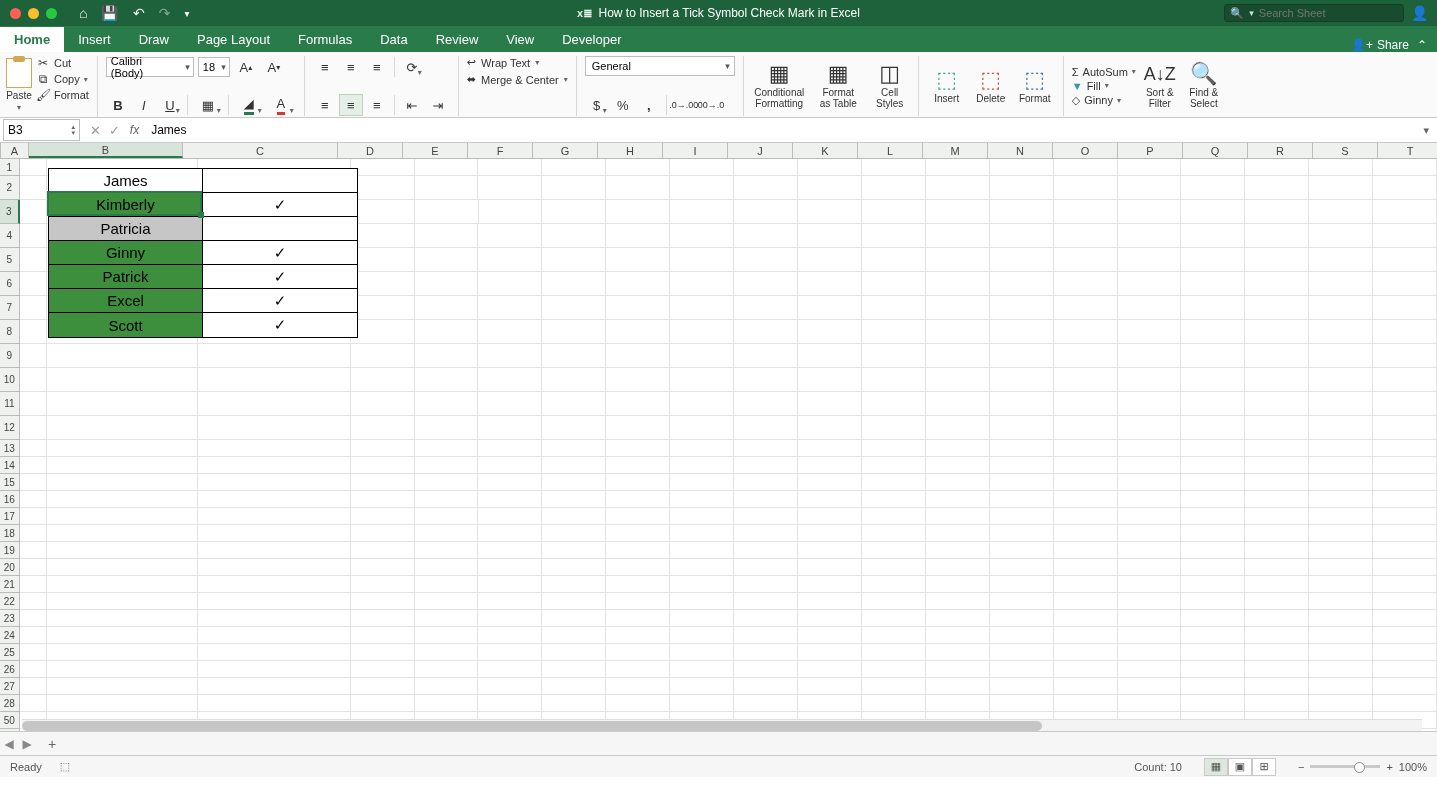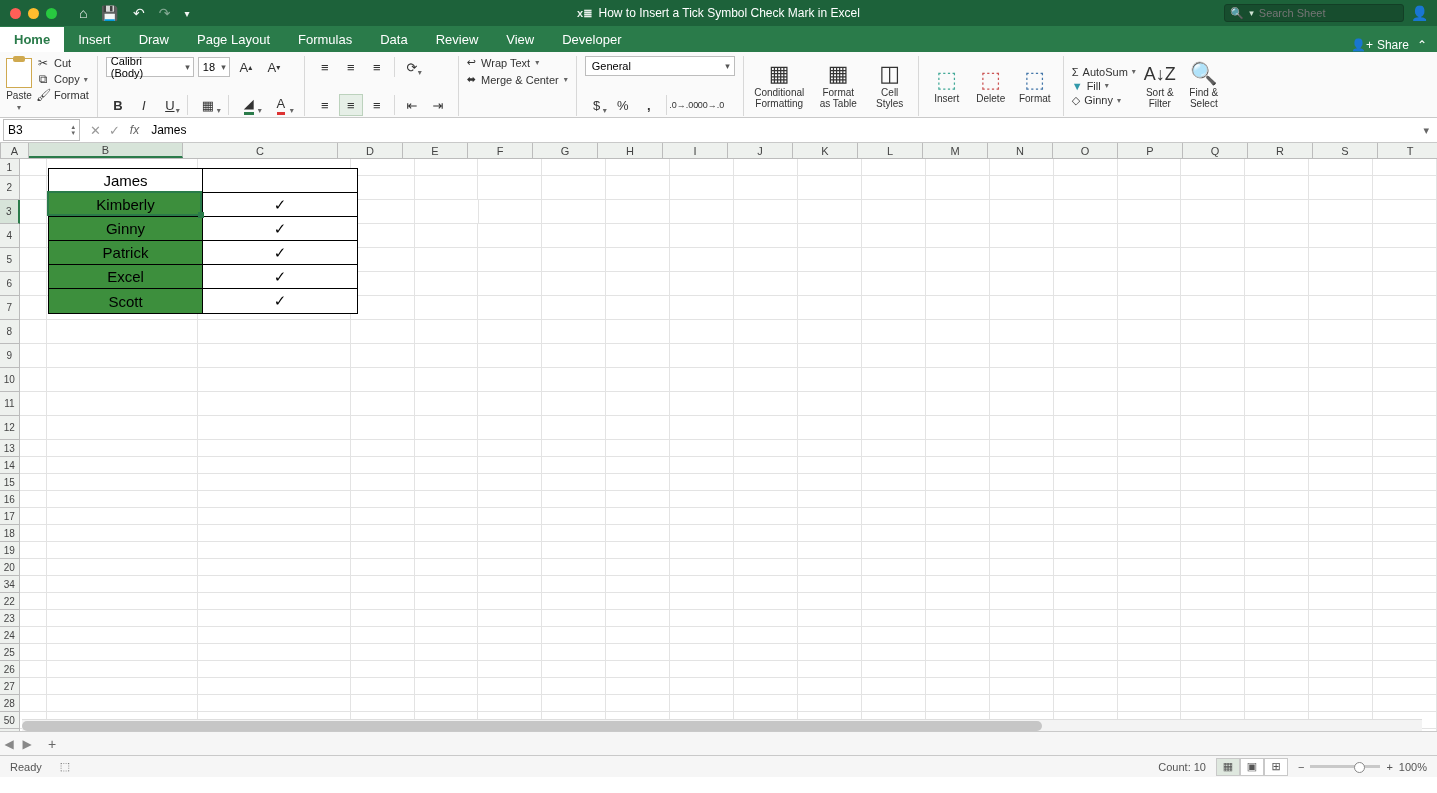--- a/index.html
+++ b/index.html
@@ -82,21 +82,21 @@
 .active-cell{position:absolute;border:2px solid #2a7b4a;pointer-events:none;}
 .active-cell::after{content:"";position:absolute;right:-4px;bottom:-4px;width:6px;height:6px;background:#2a7b4a;}
 .hscroll-track{position:absolute;left:22px;right:15px;bottom:0;height:12px;background:#f3f3f3;border-top:1px solid #dedede;}
 .hscroll-thumb{position:absolute;left:0;top:1px;height:10px;width:1020px;background:#c6c6c6;border-radius:5px;}
 .sheet-bar{height:24px;background:#f6f6f6;border-top:1px solid #c9c9c9;display:flex;align-items:center;font-size:12px;}
 .nav-arr{width:18px;text-align:center;color:#888;cursor:default;}
 .stab{padding:4px 18px;border-right:1px solid #d0d0d0;color:#666;cursor:default;background:#ededed;}
 .stab.active{background:#fff;color:#2a7b4a;font-weight:600;border-top:2px solid #2a7b4a;margin-top:-1px;}
 .add-sheet{padding:0 12px;color:#666;font-size:14px;cursor:default;}
 .status-bar{height:22px;background:#f6f6f6;border-top:1px solid #c9c9c9;display:flex;align-items:center;font-size:11px;color:#555;padding:0 10px;}
-.status-right{margin-left:auto;display:flex;align-items:center;gap:10px;}
+.status-right{margin-left:auto;display:flex;align-items:center;gap:22px;}
 .view-btns{display:flex;gap:0;}
 .vbtn{width:24px;height:18px;border:1px solid #c9c9c9;display:flex;align-items:center;justify-content:center;font-size:11px;background:#fff;}
 .vbtn.active{background:#dfe8df;}
 .zoom-ctl{display:flex;align-items:center;gap:6px;}
 .zslider{width:70px;height:3px;background:#c9c9c9;position:relative;}
 .zslider::after{content:"";position:absolute;left:44px;top:-3px;width:9px;height:9px;background:#fff;border:1px solid #888;border-radius:50%;}
 .row.data{height:24px;}
 </style>
 </head>
 <body>
@@ -813,21 +813,21 @@
         <div class="cell" style="width: 65px;"></div>
         <div class="cell" style="width: 65px;"></div>
         <div class="cell" style="width: 65px;"></div>
         <div class="cell" style="width: 65px;"></div>
         <div class="cell" style="width: 65px;"></div>
         <div class="cell" style="width: 65px;"></div>
         <div class="cell" style="width: 65px;"></div>
         <div class="cell" style="width: 65px;"></div>
       </div>
       <div class="row">
-        <div class="rh">34</div>
+        <div class="rh">21</div>
         <div class="cell" style="width: 28px;"></div>
         <div class="cell" style="width: 154px;"></div>
         <div class="cell" style="width: 155px;"></div>
         <div class="cell" style="width: 65px;"></div>
         <div class="cell" style="width: 65px;"></div>
         <div class="cell" style="width: 65px;"></div>
         <div class="cell" style="width: 65px;"></div>
         <div class="cell" style="width: 65px;"></div>
         <div class="cell" style="width: 65px;"></div>
         <div class="cell" style="width: 65px;"></div>
@@ -1053,20 +1053,24 @@
 
   <div class="data-table">
     <div id="data-rows">
         <div class="drow">
           <div class="dcell white">James</div>
           <div class="dcell white"></div>
         </div>
         <div class="drow">
           <div class="dcell green">Kimberly</div>
           <div class="dcell white">✓</div>
+        </div>
+        <div class="drow">
+          <div class="dcell gray">Patricia</div>
+          <div class="dcell white"></div>
         </div>
         <div class="drow">
           <div class="dcell green">Ginny</div>
           <div class="dcell white">✓</div>
         </div>
         <div class="drow">
           <div class="dcell green">Patrick</div>
           <div class="dcell white">✓</div>
         </div>
         <div class="drow">

